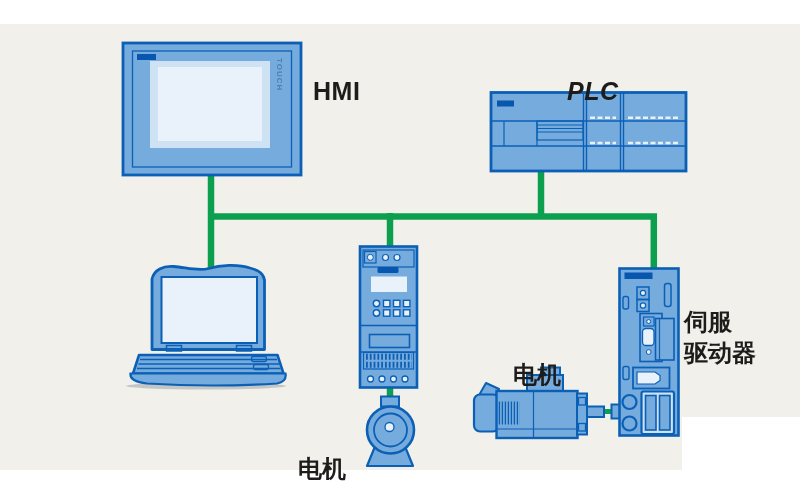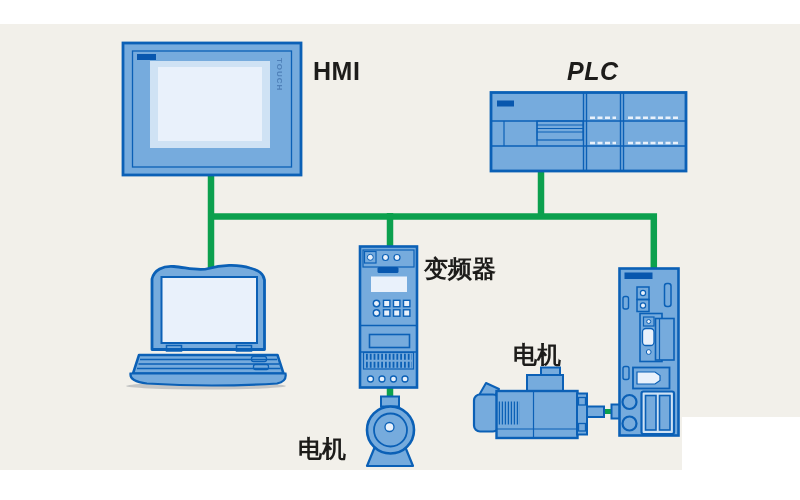--- a/index.html
+++ b/index.html
@@ -1,21 +1,21 @@
 <!DOCTYPE html>
 <html style="--paper-background: #f2f0ea; --device-fill: #76abdd; --device-stroke: #0b60b6; --device-dark-accent: #0857ae; --panel-light: #cfe2f4; --panel-bright: #e9f1fb; --network-line: #0ca04e; --label-text: #1d1c1a;"><head>
 <meta charset="utf-8">
 <style>
   html,body{margin:0;padding:0;}
   body{background:#ffffff;font-family:"Liberation Sans","DejaVu Sans",sans-serif;}
   .canvas{position:relative;width:800px;height:500px;background:#ffffff;overflow:hidden;}
   .paper-main{position:absolute;left:0;top:24px;width:800px;height:393px;background:var(--paper-background,#f2f0ea);}
   .paper-lower{position:absolute;left:0;top:417px;width:682px;height:53px;background:var(--paper-background,#f2f0ea);}
   .diagram-svg{position:absolute;left:0;top:0;}
-  .lbl{position:absolute;color:var(--label-text,#1d1c1a);white-space:nowrap;}
+  .lbl{position:absolute;color:var(--label-text,#1d1c1a);white-space:nowrap;margin-top:20px;}
   .lbl-en{font-size:25px;font-weight:600;letter-spacing:0.5px;}
   .lbl-cn{font-size:24px;font-weight:600;}
   .lbl-servo{line-height:31px;}
   .touch-badge{position:absolute;left:275px;top:58px;writing-mode:vertical-rl;
     font-size:8px;font-weight:700;letter-spacing:1px;color:#4f80b8;}
   
   .df{fill:var(--device-fill,#76abdd);}
   .dl{fill:var(--panel-light,#cfe2f4);}
   .db{fill:var(--panel-bright,#e9f1fb);}
   .da{fill:var(--device-dark-accent,#0857ae);}
@@ -154,19 +154,20 @@
       <circle class="df ds" stroke-width="2.2" cx="629.5" cy="402" r="7"></circle>
       <circle class="df ds" stroke-width="2.2" cx="629.5" cy="423.5" r="7"></circle>
       <rect class="dl ds" stroke-width="2.2" rx="2" x="641.5" y="391.5" width="32.5" height="42.5"></rect>
       <rect class="df ds" stroke-width="1.6" x="645.5" y="395.5" width="10.5" height="34.5"></rect>
       <rect class="df ds" stroke-width="1.6" x="659.5" y="395.5" width="10.5" height="34.5"></rect>
     </g>
   </svg>
 
   <div class="lbl lbl-en" style="left:313px;top:57px;">HMI</div>
   <div class="lbl lbl-en" style="left:567px;top:57px;font-style:italic;">PLC</div>
-  <div class="lbl lbl-cn" style="left:424px;top:253px;">变频器</div>
   <div class="lbl lbl-cn" style="left:298px;top:433px;">电机</div>
   <div class="lbl lbl-cn" style="left:513px;top:339px;">电机</div>
   <div class="lbl lbl-cn lbl-servo" style="left:684px;top:286px;">
+    <span style="display:block;">伺服</span>
+    <span style="display:block;">驱动器</span>
   </div>
   <div class="touch-badge">TOUCH</div>
 </div>
 
 </body></html>

